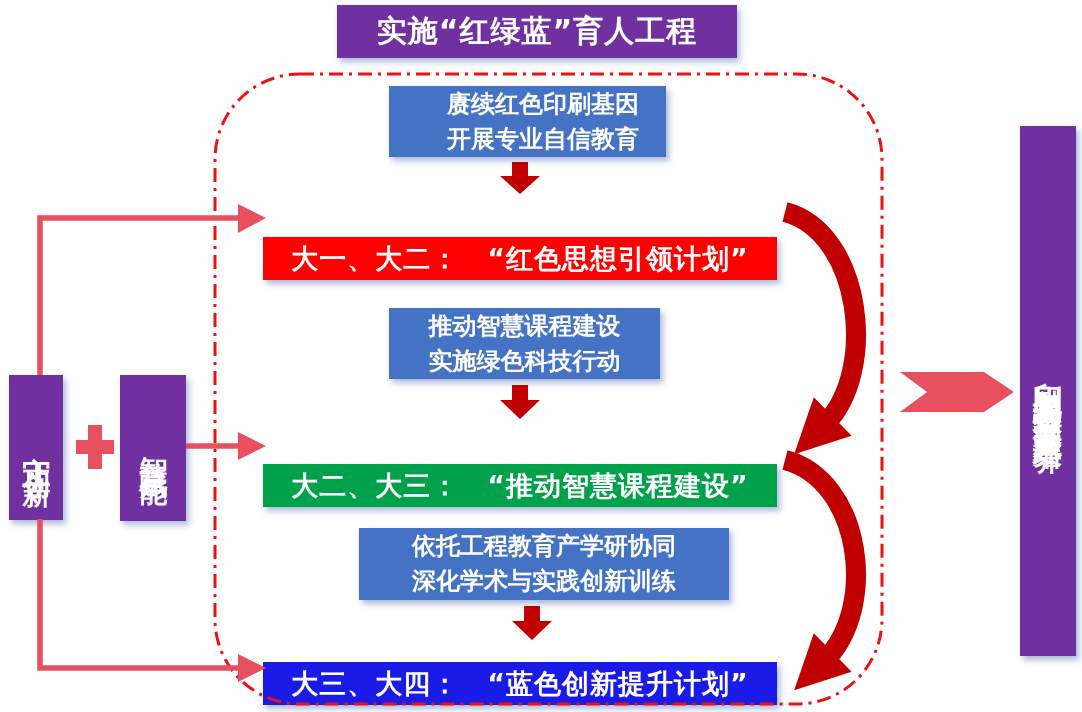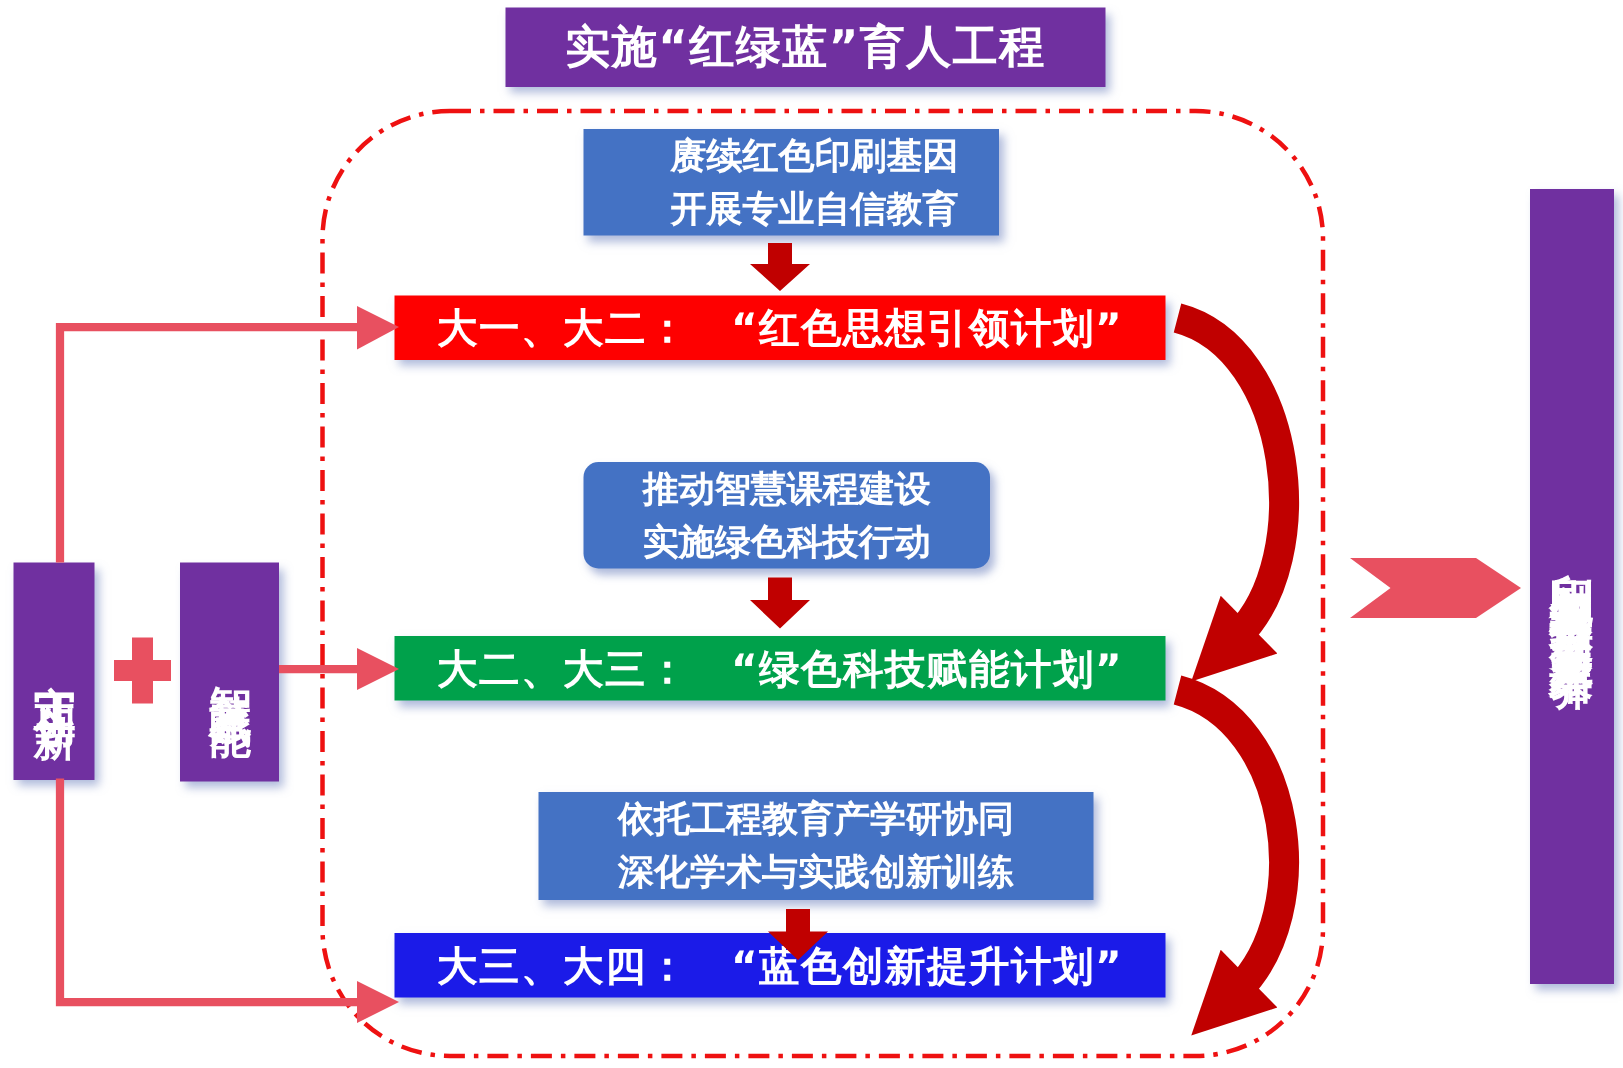--- a/index.html
+++ b/index.html
@@ -18,27 +18,27 @@
     font-size:30px;font-weight:bold;letter-spacing:1px;
   }
   
   .note{
     background:#4472C4;color:#fff;font-weight:bold;
     font-size:24px;line-height:35px;text-align:center;
     display:flex;align-items:center;justify-content:center;
     white-space:pre-line;
   }
   .note1{left:389px;top:86px;width:277px;height:71px;padding-left:31px;}
-  .note2{left:389px;top:308px;width:271px;height:71px;border-radius:10px;}
+  .note2{left:389px;top:308px;width:271px;height:71px;}
   .note3{left:347px;top:528px;width:370px;height:72px;margin-left:12px;}
   
   .plan{
     left:263px;width:514px;height:43px;color:#fff;font-weight:bold;
     font-size:27px;display:flex;align-items:center;justify-content:center;
-    letter-spacing:1px;white-space:nowrap;
+    letter-spacing:1px;white-space:nowrap;margin-top:40px;
   }
   .plan1{top:197px;}
   .plan2{top:424px;}
   .plan3{top:622px;}
   
   .vtext{
     writing-mode:vertical-rl;text-orientation:upright;
     display:flex;align-items:center;justify-content:center;
     font-weight:bold;
   }
@@ -59,21 +59,21 @@
   <div class="abs purple title shadow">实施“红绿蓝”育人工程</div>
 
   <div class="abs note note1 shadow">赓续红色印刷基因
 开展专业自信教育</div>
   <div class="abs note note2 shadow">推动智慧课程建设
 实施绿色科技行动</div>
   <div class="abs note note3 shadow">依托工程教育产学研协同
 深化学术与实践创新训练</div>
 
   <div class="abs plan plan1 shadow" style="background: rgb(254, 0, 0);">大一、大二：　“红色思想引领计划”</div>
-  <div class="abs plan plan2 shadow" style="background: rgb(0, 161, 75);">大二、大三：　“绿色科技赋能计划”</div>
+  <div class="abs plan plan2 shadow" style="background: rgb(0, 161, 75);">大二、大三：　“推动智慧课程建设”</div>
   <div class="abs plan plan3 shadow" style="background: rgb(27, 27, 232);">大三、大四：　“蓝色创新提升计划”</div>
 
   <div class="abs purple vtext lbox lbox1 shadow">守正创新</div>
   <div class="abs purple vtext lbox lbox2 shadow">智慧赋能</div>
 
   <div class="abs purple vtext outcome shadow">印刷包装工程教育拔尖创新人才培养</div>
 
   <svg class="overlay" width="1082" height="712" viewBox="0 0 1082 712">
     <defs>
       <marker id="ah" viewBox="0 0 10 10" refX="2" refY="5" markerWidth="2.8" markerHeight="2.7" orient="auto">

